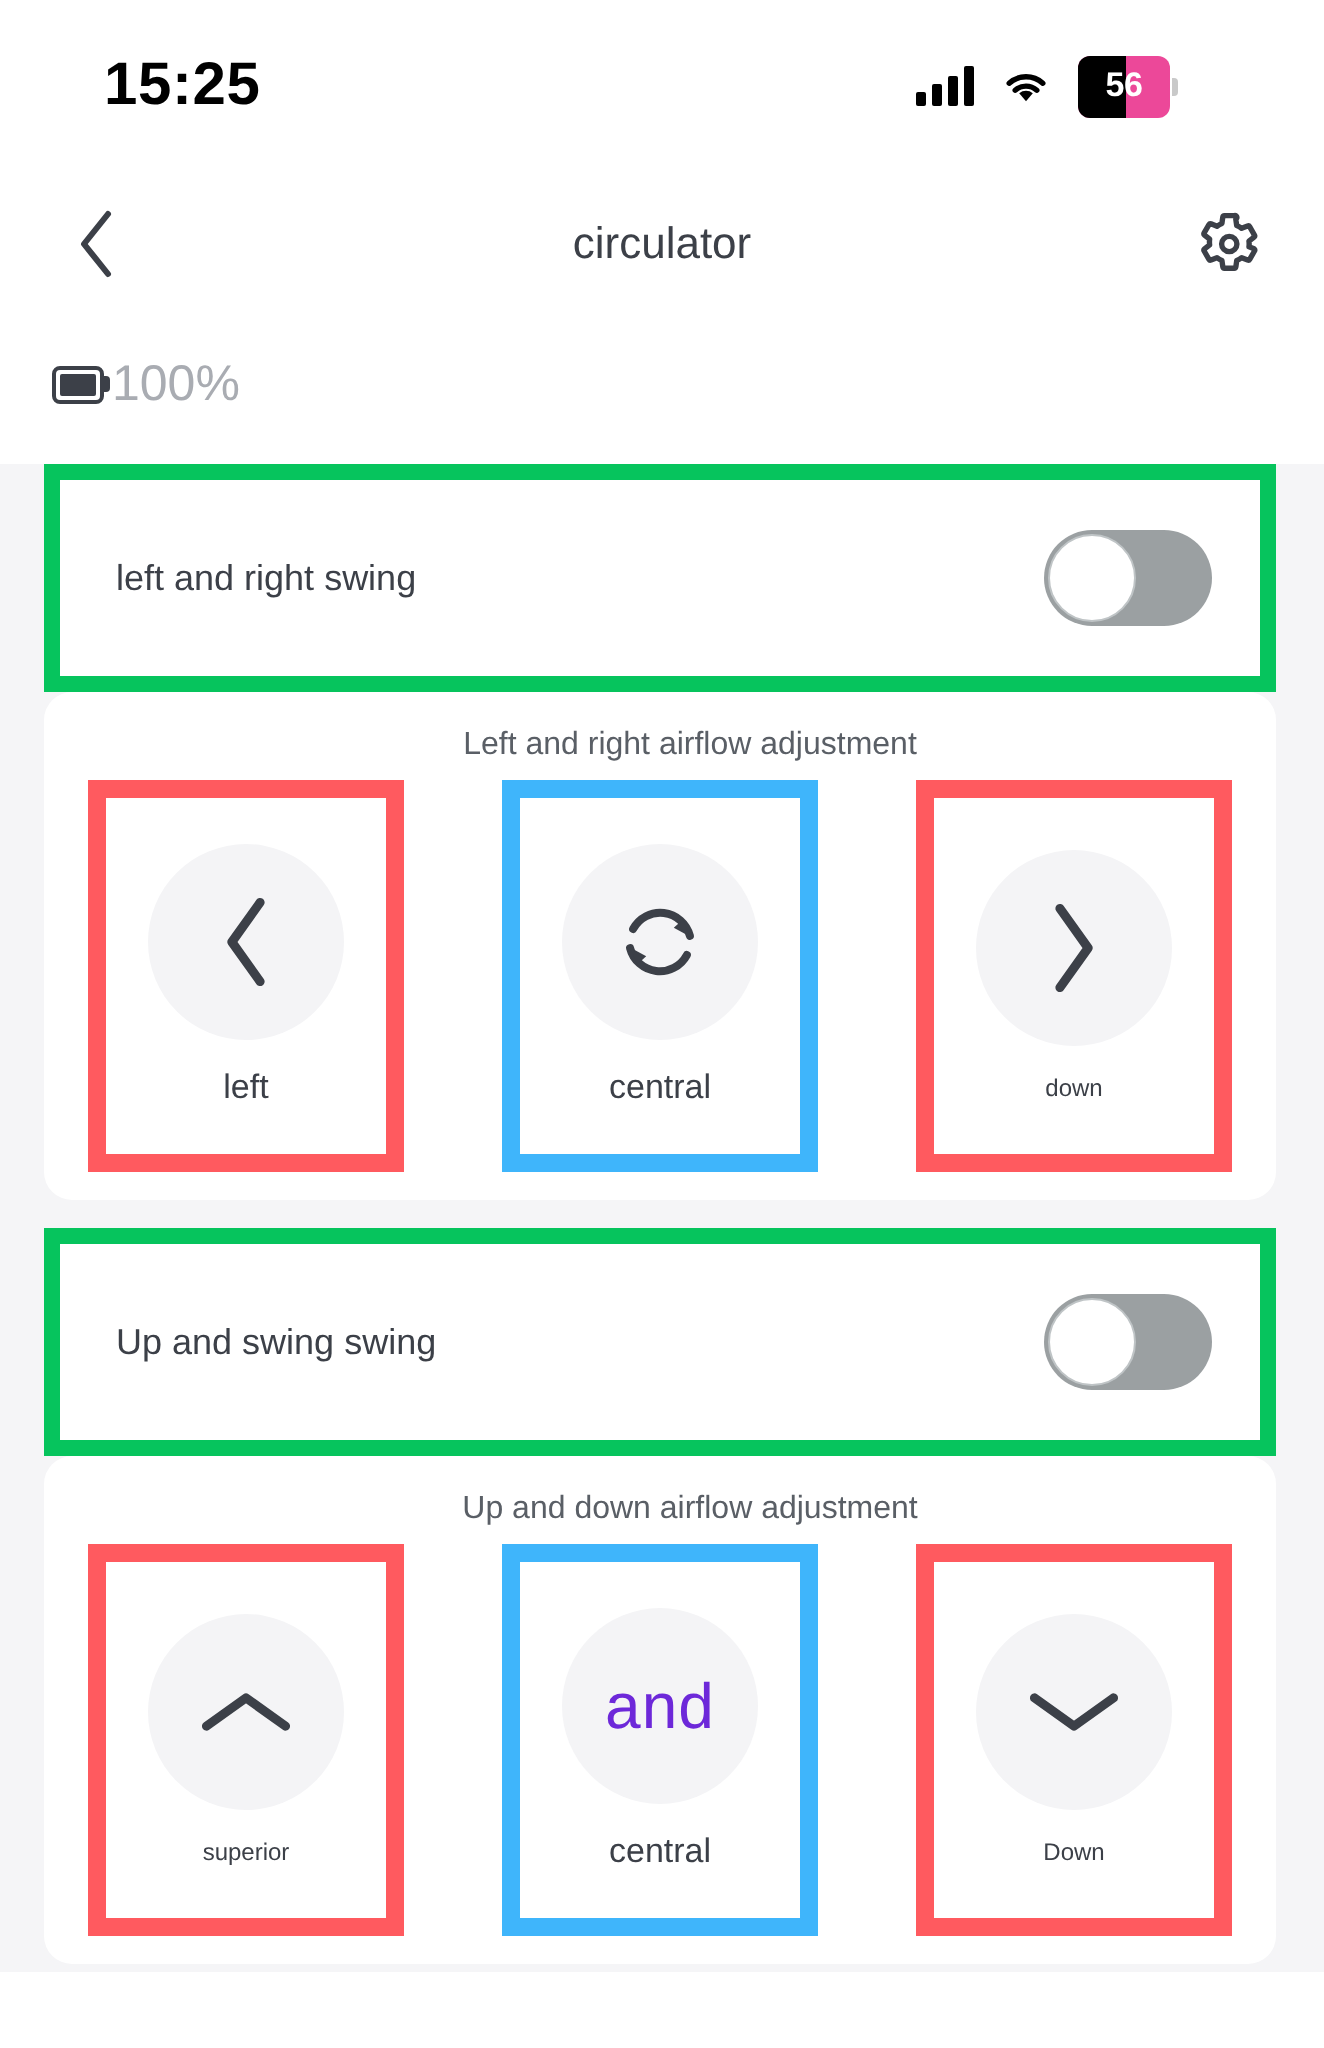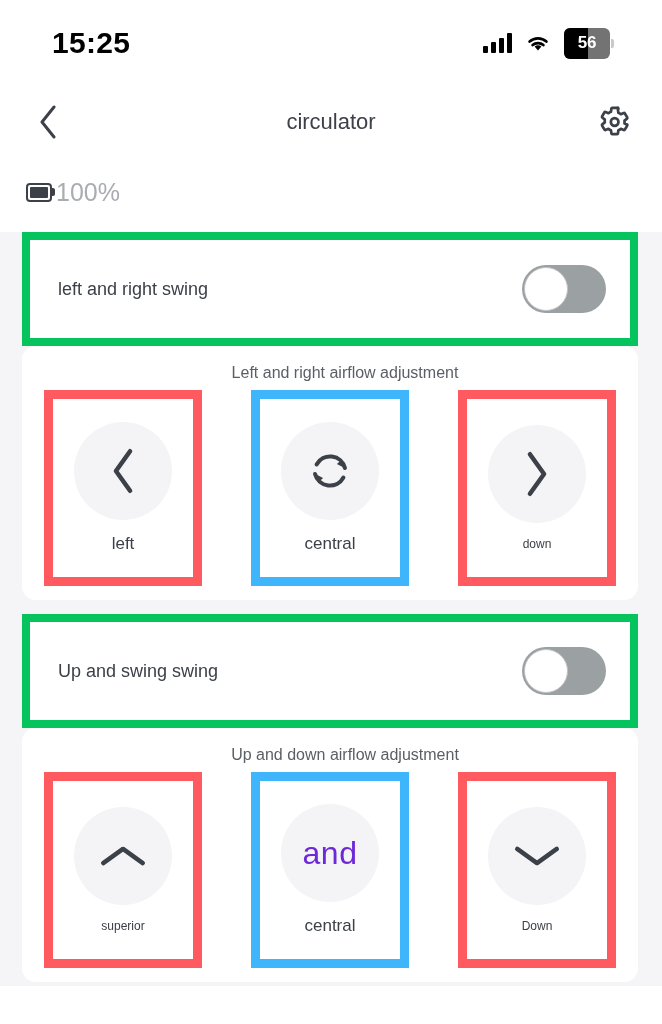--- a/index.html
+++ b/index.html
@@ -8,37 +8,37 @@
     background: #f5f5f7;
     font-family: "Liberation Sans", sans-serif;
     overflow: hidden;
   }
   .phone { position: relative; width: 662px; height: 1024px; background: #ffffff; }
 
   
   .status-bar {
     height: 86px;
     display: flex; align-items: center; justify-content: space-between;
-    padding: 0 48px 0 52px;
+    padding: 0 73px 0 52px;
     background: #ffffff;
   }
   .status-time {
     font-size: 30px; font-weight: 700; color: #000; letter-spacing: .3px;
   }
   .status-icons { display: flex; align-items: center; gap: 13px; }
   .signal { display: flex; align-items: flex-end; gap: 3px; height: 20px; }
   .signal i { display: block; width: 5px; background: #000; border-radius: 1px; }
   .signal i:nth-child(1) { height: 7px; }
   .signal i:nth-child(2) { height: 11px; }
   .signal i:nth-child(3) { height: 15px; }
   .signal i:nth-child(4) { height: 20px; }
   .wifi { width: 26px; height: 20px; display: block; }
   .batt-pct {
     position: relative; width: 46px; height: 31px;
-    border-radius: 6px; background: #737373; overflow: hidden;
+    border-radius: 6px; background: #ec4899; overflow: hidden;
     display: flex; align-items: center; justify-content: center;
   }
   .batt-pct .fill { position: absolute; left: 0; top: 0; bottom: 0; width: 52%; background: #000; }
   .batt-pct .num {
     position: relative; z-index: 2;
     font-size: 17px; font-weight: 700; color: #fff; letter-spacing: -.2px;
   }
   .batt-nub {
     width: 3px; height: 9px; background: #c9c9c9; border-radius: 0 2px 2px 0; margin-left: 1px;
   }

